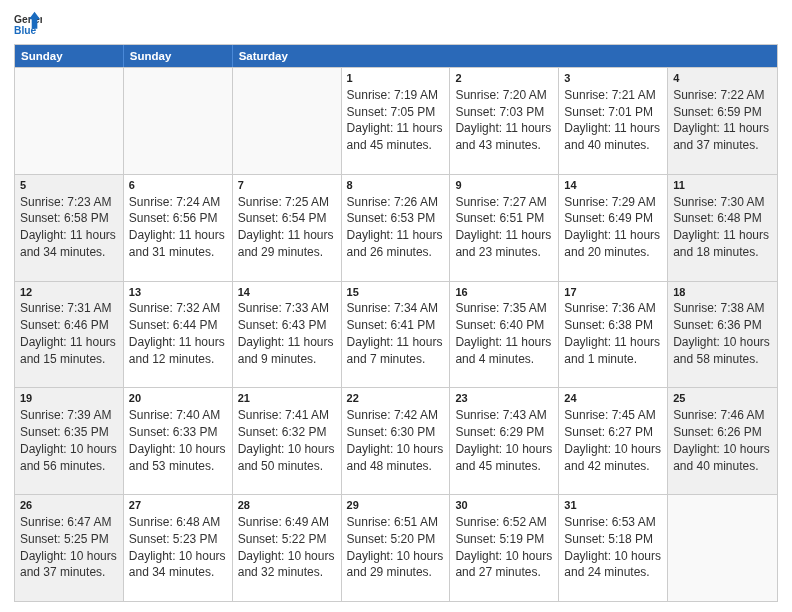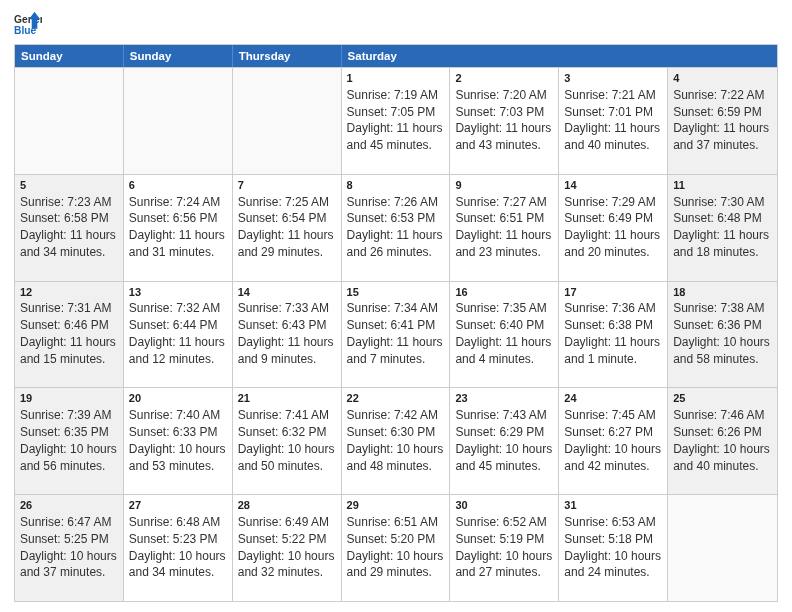--- a/index.html
+++ b/index.html
@@ -117,21 +117,20 @@
     <div class="title-block">
       <div class="month-title"></div>
       <div class="location"></div>
     </div>
   </div>
 
   <div class="calendar">
     <div class="cal-header-row">
     <div class="cal-header-cell">Sunday</div>
         <div class="cal-header-cell">Sunday</div>
-        <div class="cal-header-cell">Thursday</div>
         <div class="cal-header-cell">Saturday</div>
       </div>
     <div class="cal-body">
     <div class="cal-row">
           <div class="cal-cell empty"></div>
           <div class="cal-cell empty"></div>
           <div class="cal-cell empty"></div>
           <div class="cal-cell">
             <span class="day-num">1</span>
             <div class="cell-text">Sunrise: 7:19 AM<br>Sunset: 7:05 PM<br>Daylight: 11 hours<br>and 45 minutes.</div>

